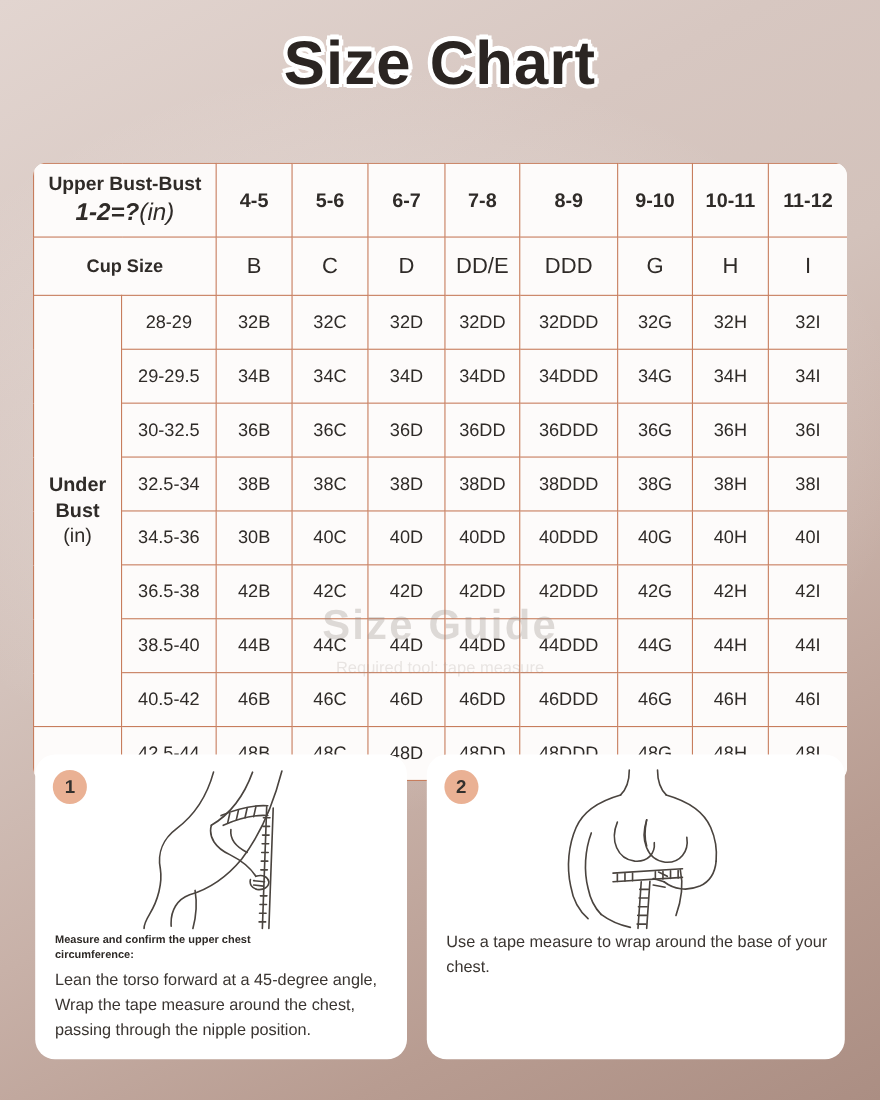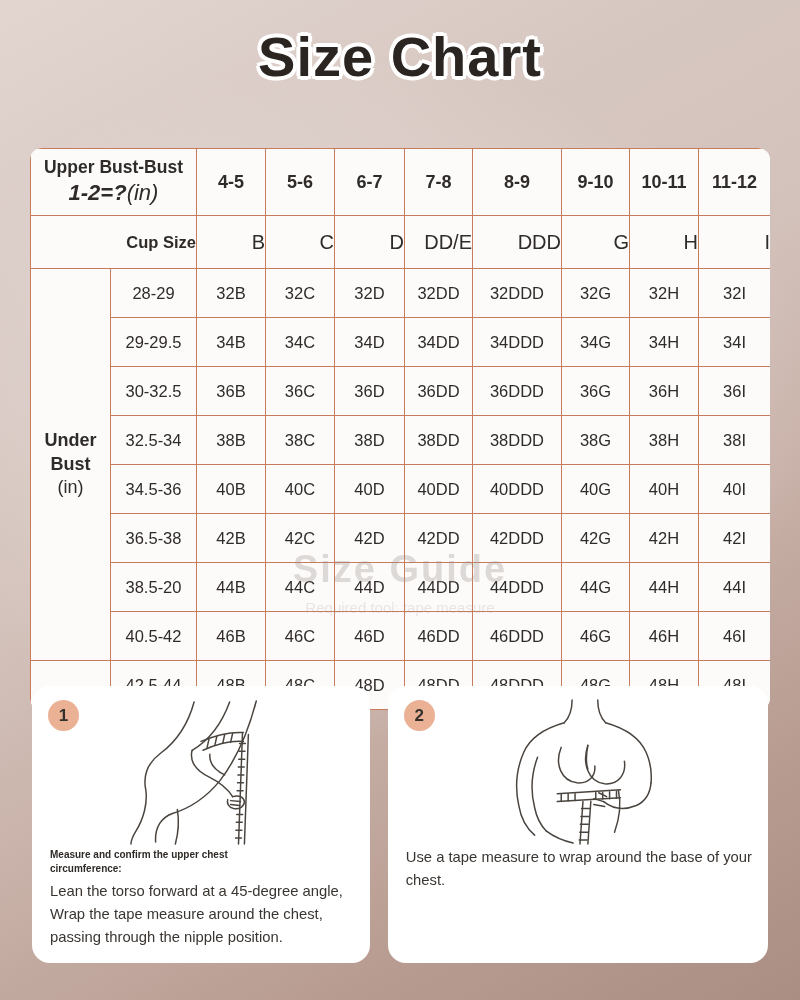--- a/index.html
+++ b/index.html
@@ -34,21 +34,21 @@
   }
   table.size td{
     border:1px solid #c77d5d;
     text-align:center;vertical-align:middle;
     color:#2f2b28;font-size:16.5px;
     padding:0;
     background:#fdfbfa;
   }
   td.peach{background:#efc3ac;}
   tr.hdr td{height:66px;font-size:18px;font-weight:700;}
-  tr.cup td{height:52px;text-align:right;}
+  tr.cup td{height:52px;}
   tr.body td{height:48px;}
   td.corner .l1{font-weight:700;font-size:17.5px;line-height:1.25;}
   td.corner .l2{font-weight:700;font-size:22px;line-height:1.25;font-style:italic;}
   td.corner .thin{font-weight:400;}
   td.cup-label{font-weight:700;font-size:18px;}
   tr.cup td.cupv{font-size:20px;font-weight:400;}
   td.c-under div{font-weight:700;font-size:18px;line-height:1.3;}
   td.c-under div.thin{font-weight:400;}
   td.c-range{background:#efc3ac;}
   
@@ -174,42 +174,42 @@
         <td>38C</td>
         <td>38D</td>
         <td>38DD</td>
         <td>38DDD</td>
         <td>38G</td>
         <td>38H</td>
         <td>38I</td>
       </tr>
       <tr class="body">
         <td class="c-range">34.5-36</td>
-        <td>40B</td>
+        <td>30B</td>
         <td>40C</td>
         <td>40D</td>
         <td>40DD</td>
         <td>40DDD</td>
         <td>40G</td>
         <td>40H</td>
         <td>40I</td>
       </tr>
       <tr class="body">
         <td class="c-range">36.5-38</td>
         <td>42B</td>
         <td>42C</td>
         <td>42D</td>
         <td>42DD</td>
         <td>42DDD</td>
         <td>42G</td>
         <td>42H</td>
         <td>42I</td>
       </tr>
       <tr class="body">
-        <td class="c-range">38.5-20</td>
+        <td class="c-range">38.5-40</td>
         <td>44B</td>
         <td>44C</td>
         <td>44D</td>
         <td>44DD</td>
         <td>44DDD</td>
         <td>44G</td>
         <td>44H</td>
         <td>44I</td>
       </tr>
       <tr class="body">

